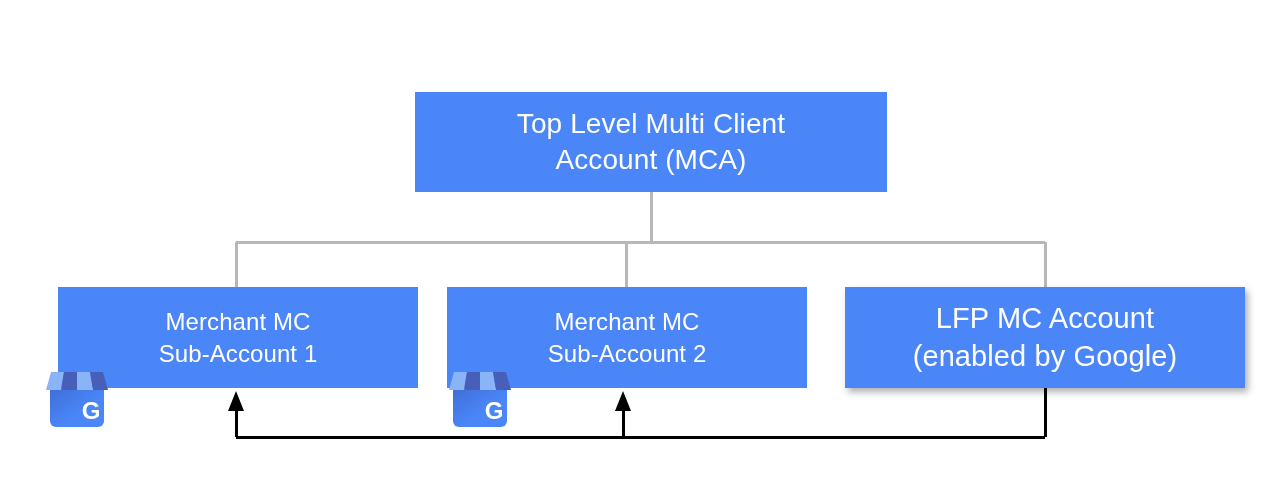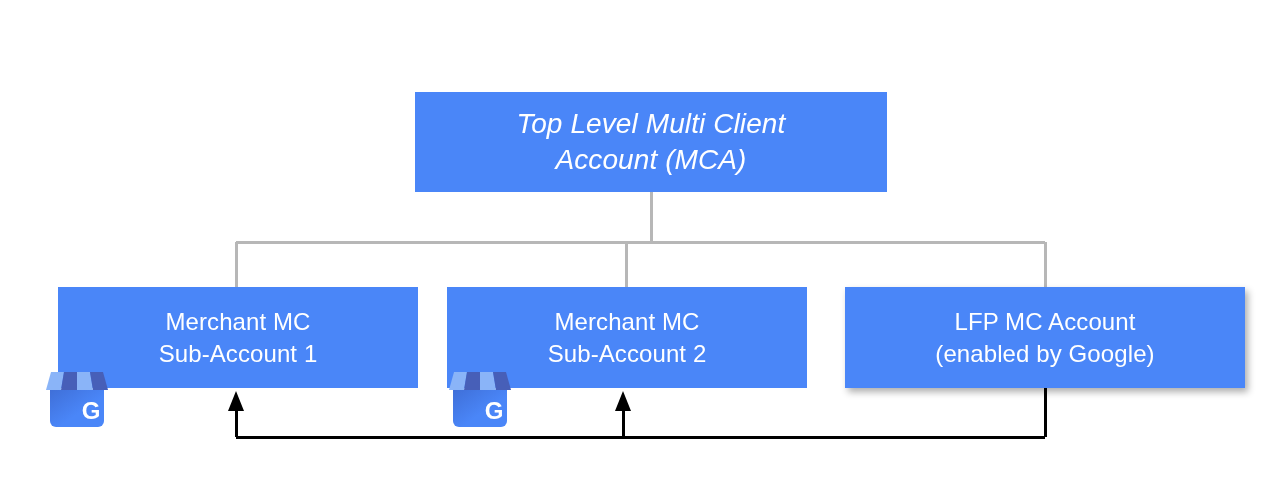--- a/index.html
+++ b/index.html
@@ -43,21 +43,20 @@
     white-space: pre-line;
     letter-spacing: 0.1px;
   }
 
   #node-mca {
     left: 415px;
     top: 92px;
     width: 472px;
     height: 100px;
     font-size: 28px;
-    font-style: italic;
   }
 
   #node-sub1 {
     left: 58px;
     top: 287px;
     width: 360px;
     height: 101px;
     font-size: 24px;
   }
 
@@ -67,21 +66,21 @@
     width: 360px;
     height: 101px;
     font-size: 24px;
   }
 
   #node-lfp {
     left: 845px;
     top: 287px;
     width: 400px;
     height: 101px;
-    font-size: 24px;
+    font-size: 29px;
     box-shadow: 3px 4px 7px rgba(0,0,0,0.32);
   }
 
   
   .gmb-icon {
     position: absolute;
     width: 72px;
     height: 62px;
   }
   #gmb-icon-1 { left: 41px; top: 368px; }

